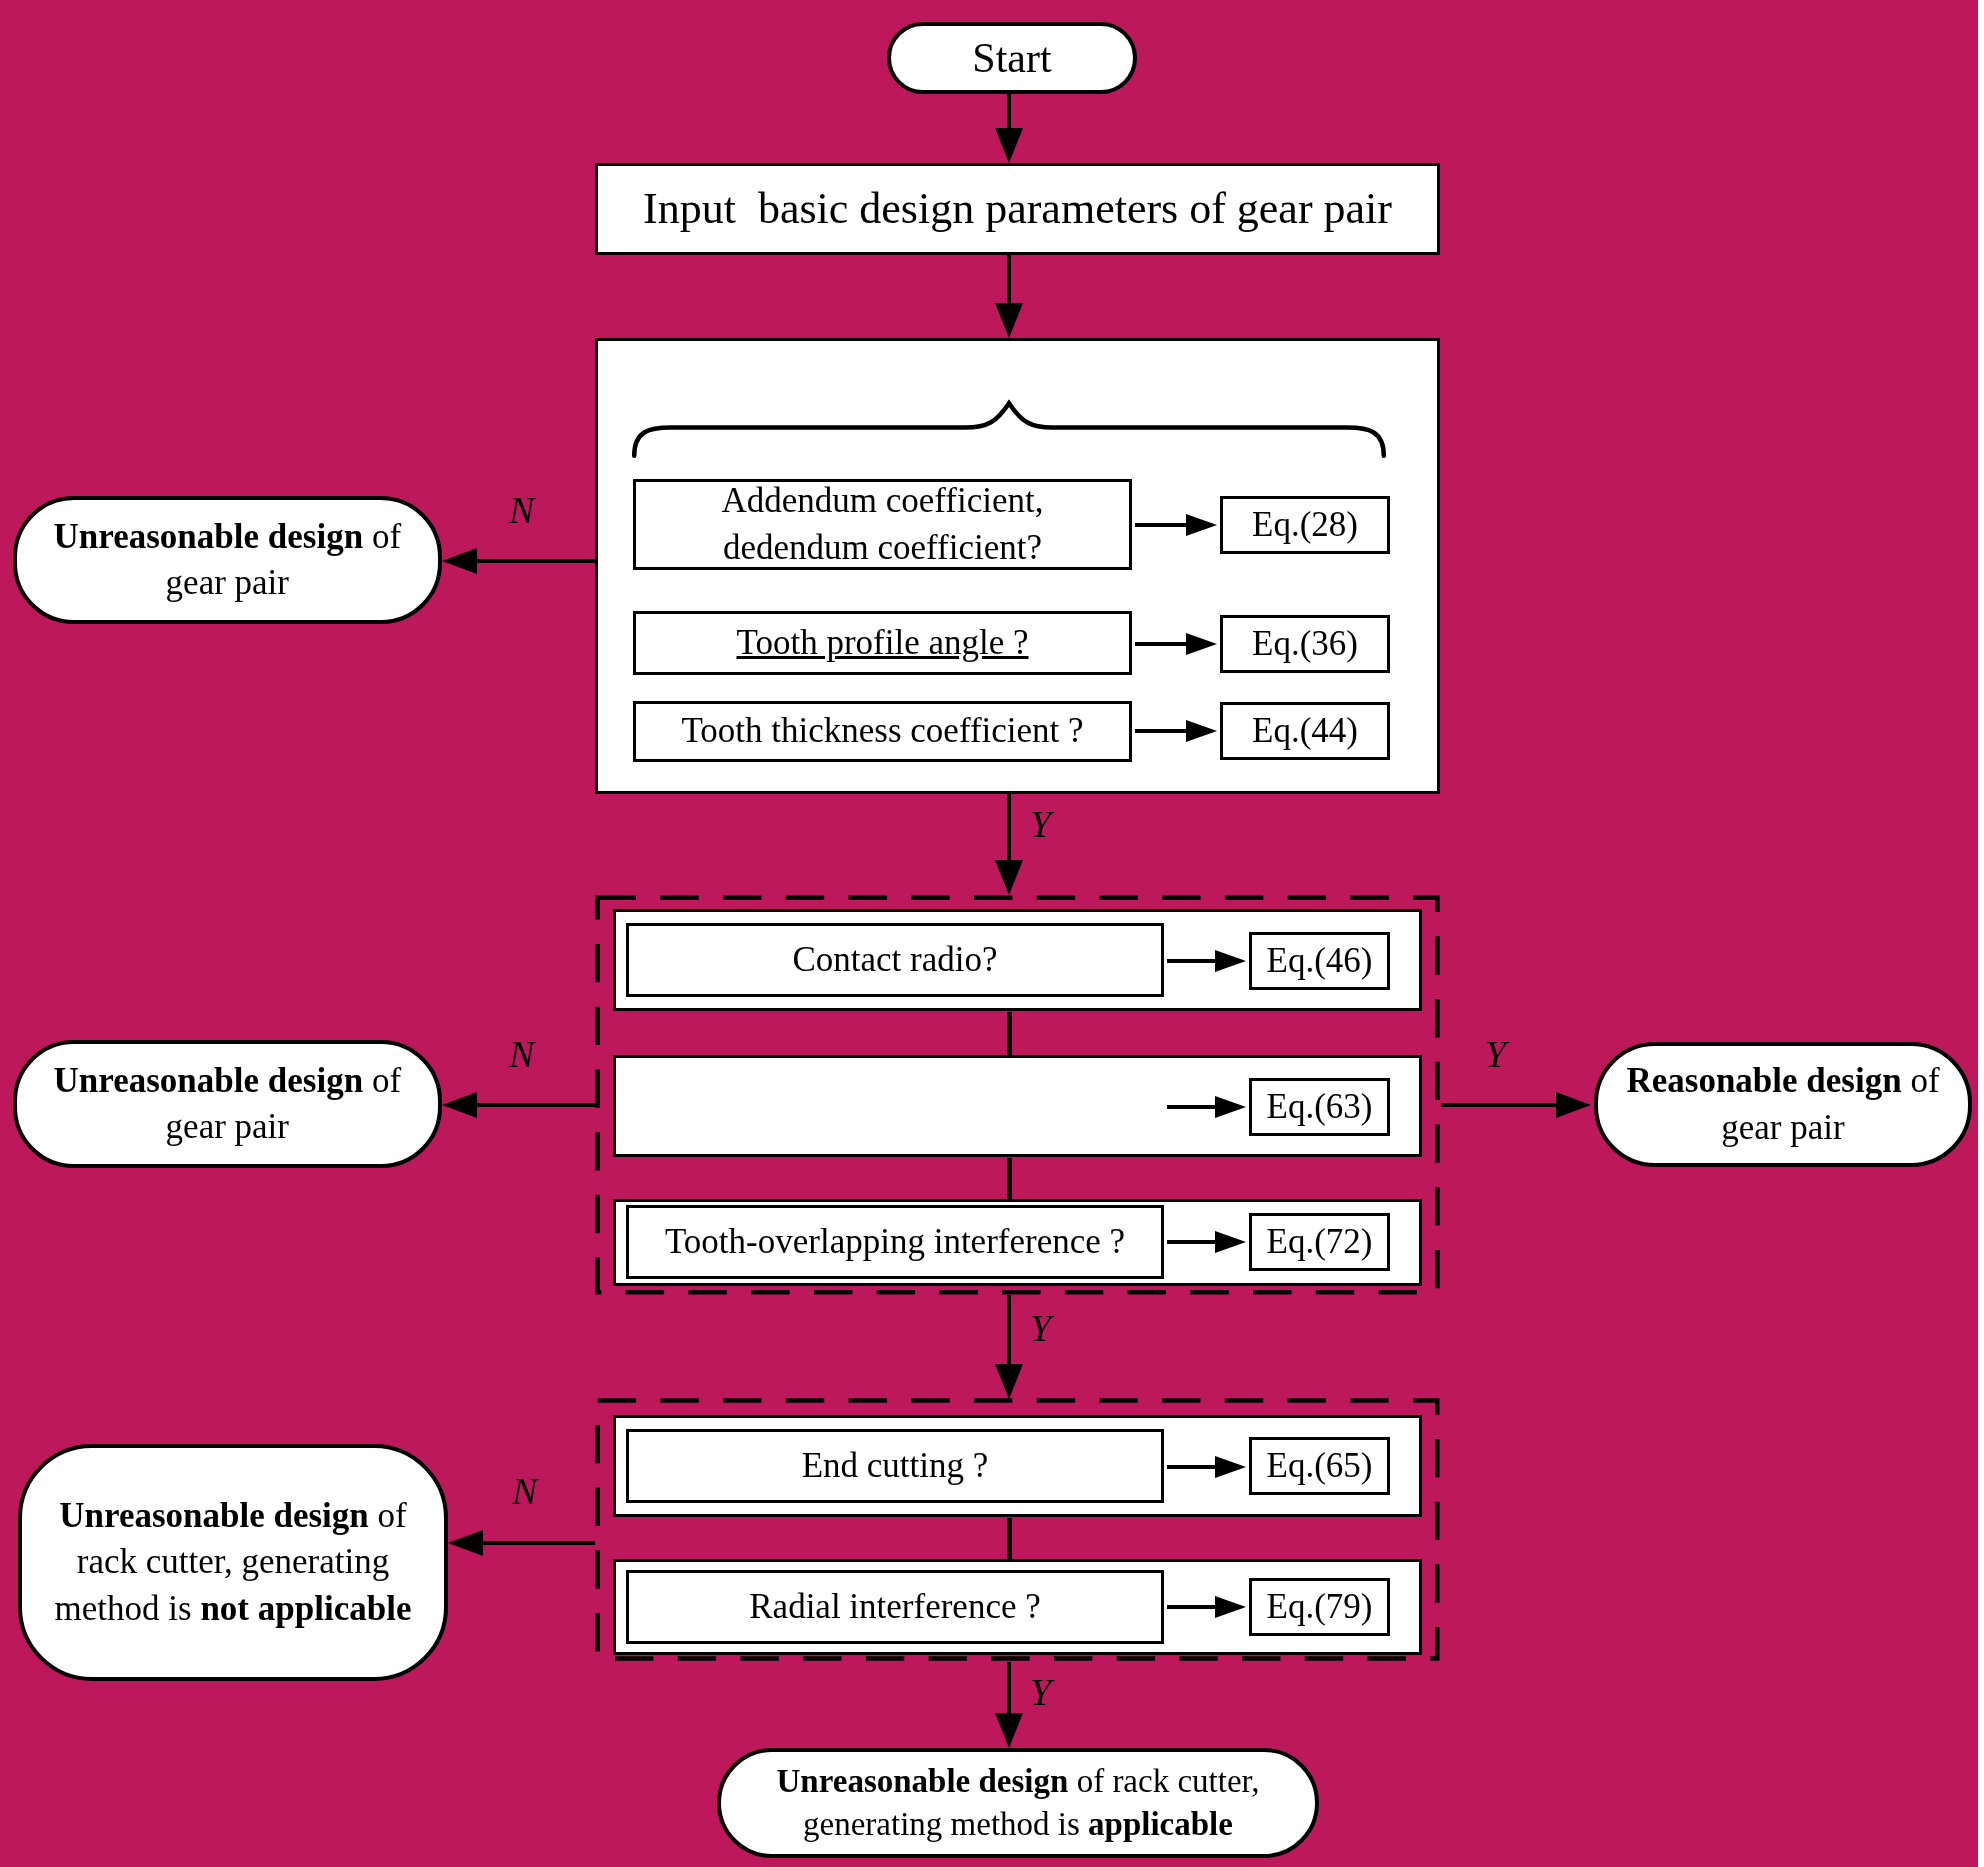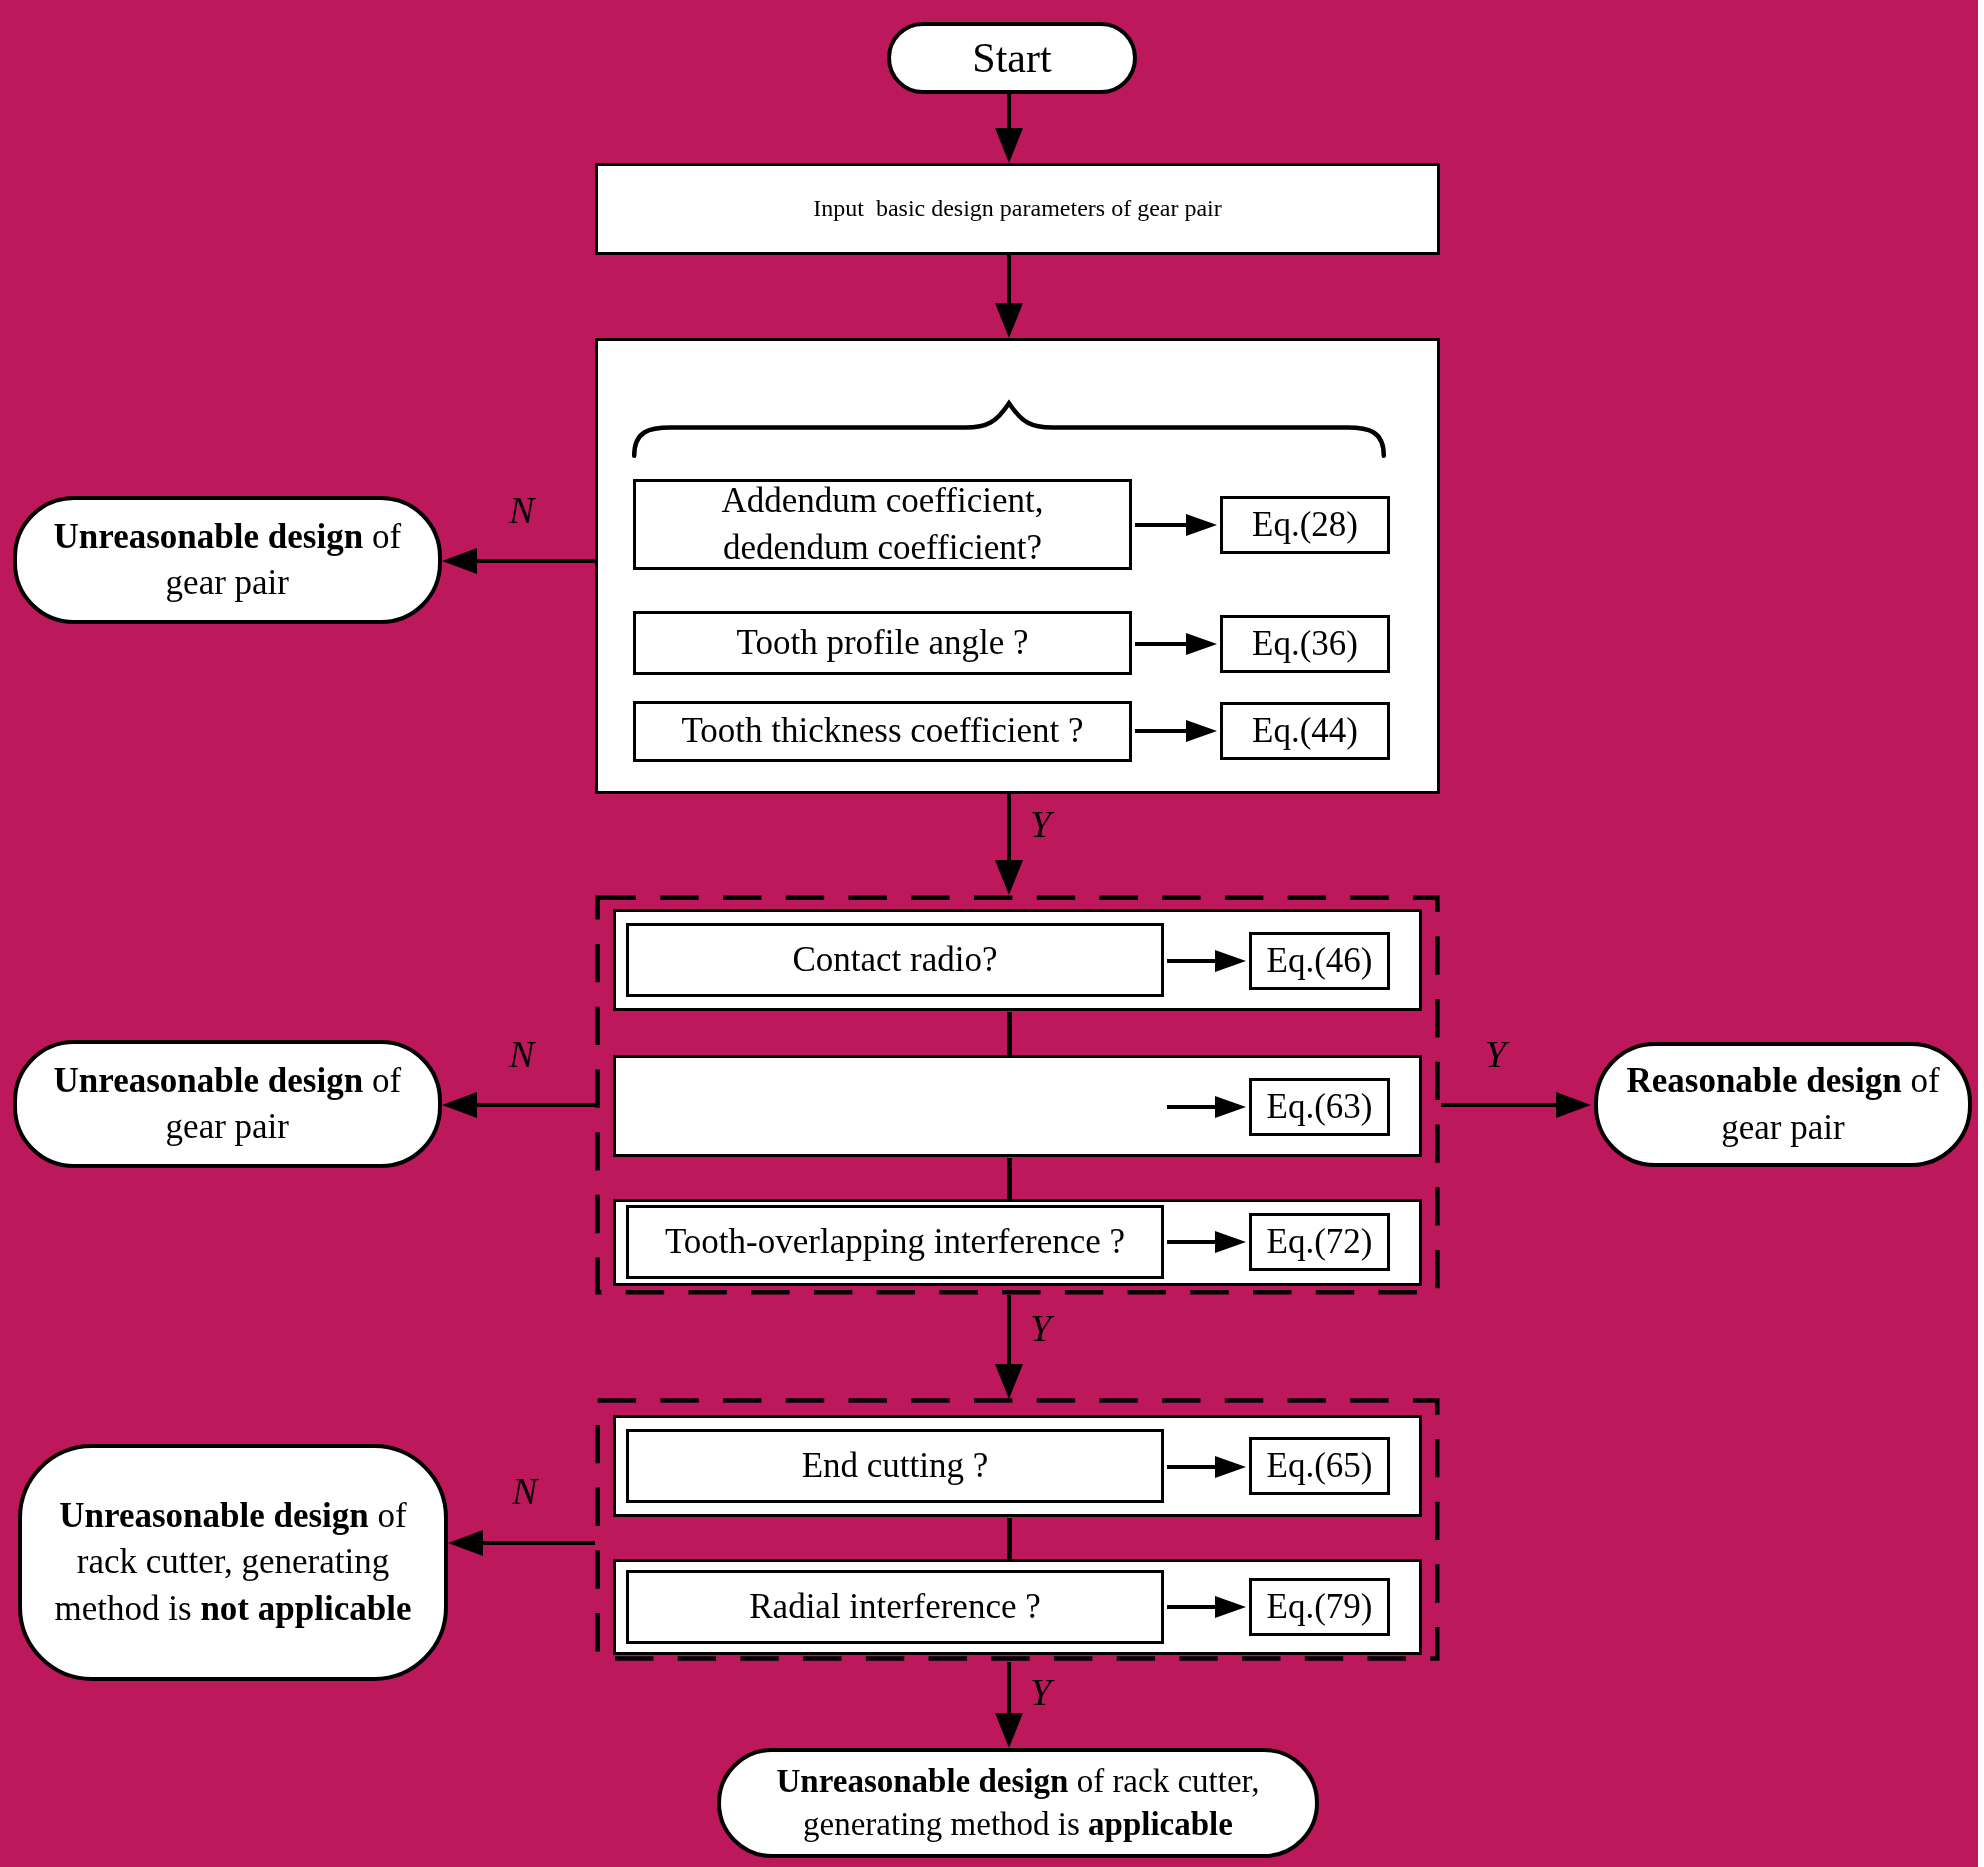--- a/index.html
+++ b/index.html
@@ -12,21 +12,21 @@
     overflow:hidden;
   }
   .box{
     position:absolute;box-sizing:border-box;
     border:3.8px solid #000;background:#fff;
     display:flex;flex-direction:column;align-items:center;justify-content:center;
     text-align:center;
   }
   .stadium{border-width:4.5px;}
   .f66{font-size:42px;}
-  .f56{font-size:24px;line-height:1.3;}
+  .f56{font-size:44px;line-height:1.3;}
   .f54{font-size:35px;line-height:1.32;}
   .f52{font-size:33px;line-height:1.3;}
   .title{
     position:absolute;text-align:center;font-size:36px;
   }
   .pre{white-space:pre;}
   .nylabel{
     position:absolute;font-size:38px;font-style:italic;
   }
   
@@ -78,21 +78,21 @@
     <span>dedendum coefficient?</span>
   </div>
   <div class="ha sm" style="left:1135px;top:510px;width:82px;">
     <div class="shaft"></div>
     <div class="hhead-right"></div>
   </div>
   <div class="box f54" style="left:1220px;top:496px;width:170px;height:58px;border-width:3.2px;">
     <span>Eq.(28)</span>
   </div>
 
-  <div class="box f54" style="left:633px;top:611px;width:499px;height:64px;border-width:3.2px;">
+  <div class="box f54" style="left:633px;top:611px;width:499px;height:64px;border-width:3.2px;text-decoration:underline;">
     <span>Tooth profile angle ?</span>
   </div>
   <div class="ha sm" style="left:1135px;top:629px;width:82px;">
     <div class="shaft"></div>
     <div class="hhead-right"></div>
   </div>
   <div class="box f54" style="left:1220px;top:615px;width:170px;height:58px;border-width:3.2px;">
     <span>Eq.(36)</span>
   </div>
 

